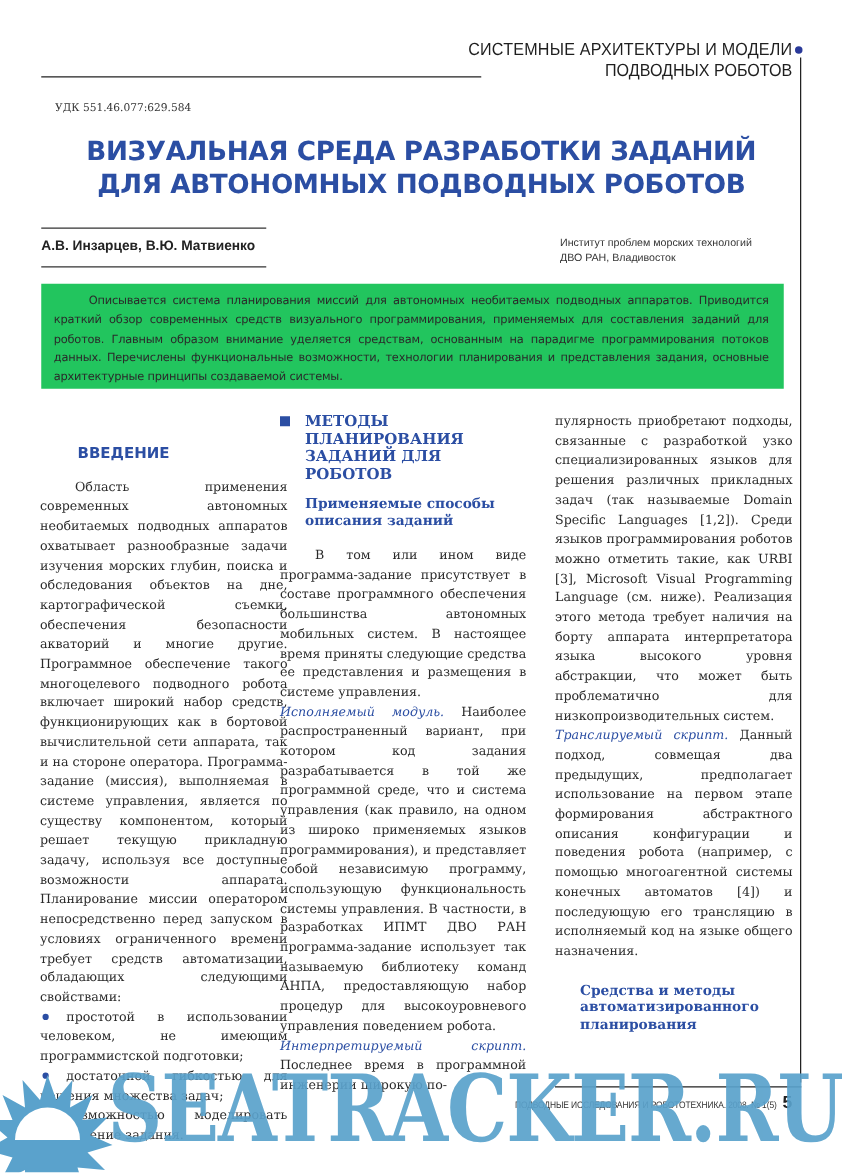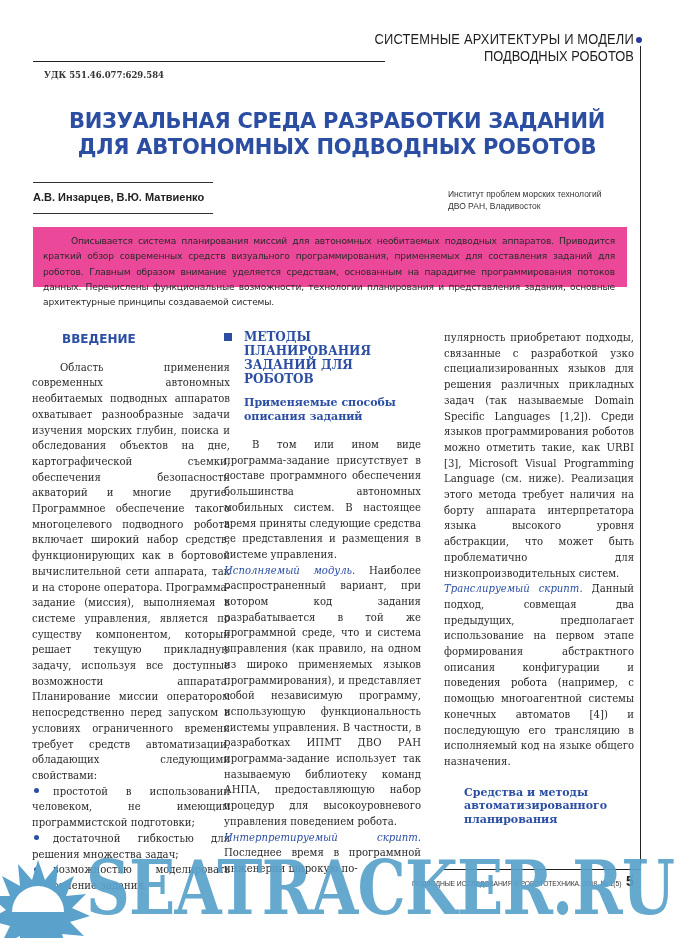--- a/index.html
+++ b/index.html
@@ -5,33 +5,33 @@
   html, body { margin:0; padding:0; background:#ffffff; }
   body { width:674px; height:938px; position:relative; overflow:hidden; font-family:"DejaVu Serif", serif; color:#2a2a2a; }
   .abs { position:absolute; }
 
   .hdr-line1 { right:40px; top:31px; font-family:"Liberation Sans", sans-serif; font-size:14px; letter-spacing:0.2px; color:#1e1e1e; white-space:nowrap; transform:scaleX(0.92); transform-origin:right center; }
   .hdr-line2 { right:40px; top:48px; font-family:"Liberation Sans", sans-serif; font-size:14px; color:#1e1e1e; white-space:nowrap; transform:scaleX(0.92); transform-origin:right center; }
   .hdr-dot { left:636px; top:37px; width:6px; height:6px; border-radius:50%; background:#2a3a9a; }
   .hdr-rule { left:33px; top:61px; width:352px; height:1px; background:#222; }
   .right-rule { left:640px; top:46px; width:1px; height:820px; background:#222; }
 
-  .udk { left:44px; top:70px; font-size:8.5px; font-weight:bold; color:#333; font-family:"DejaVu Serif", serif; }
+  .udk { left:44px; top:82px; font-size:8.5px; font-weight:normal; color:#333; font-family:"DejaVu Serif", serif; }
 
   .title { left:40px; top:108px; width:594px; text-align:center; font-family:"DejaVu Sans", sans-serif; font-weight:bold; font-size:21px; line-height:26px; color:#2b4ea3; letter-spacing:-0.3px; }
 
   .auth-rule-top { left:33px; top:182px; width:180px; height:1px; background:#333; }
   .auth-rule-bot { left:33px; top:213px; width:180px; height:1px; background:#333; }
   .authors { left:33px; top:191px; font-family:"Liberation Sans", sans-serif; font-weight:bold; font-size:11px; color:#222; }
   .affil { left:448px; top:188px; font-family:"Liberation Sans", sans-serif; font-size:8.5px; line-height:12px; color:#333; }
 
-  .abstract { left:33px; top:227px; width:594px; height:60px; background:#ec4899; box-sizing:border-box; padding:7px 12px 0 10px; font-family:"DejaVu Sans", sans-serif; font-size:9.1px; line-height:15.3px; color:#2a2a2a; text-align:justify; text-indent:28px; letter-spacing:-0.15px; }
+  .abstract { left:33px; top:227px; width:594px; height:84px; background:#22c55e; box-sizing:border-box; padding:7px 12px 0 10px; font-family:"DejaVu Sans", sans-serif; font-size:9.1px; line-height:15.3px; color:#2a2a2a; text-align:justify; text-indent:28px; letter-spacing:-0.15px; }
 
   .col { position:absolute; top:330px; font-family:"DejaVu Serif", serif; font-size:10.1px; line-height:15.7px; color:#2a2a2a; text-align:justify; }
-  .col1 { left:32px; width:198px; }
+  .col1 { left:32px; width:198px;margin-top:23px; }
   .col2 { left:224px; width:197px; }
   .col3 { left:444px; width:190px; top:330px; }
 
   .sec-h { font-family:"DejaVu Sans", sans-serif; font-weight:bold; color:#2b4ea3; font-size:12px; margin:2px 0 12px 30px; text-align:left; }
   .sec-h2 { font-family:"DejaVu Serif", serif; font-weight:bold; color:#2b4ea3; font-size:12px; line-height:14px; margin:0 0 10px 0; text-align:left; position:relative; padding-left:20px; }
   .sec-h2 .sq { position:absolute; left:0; top:3px; width:8px; height:8px; background:#2b4ea3; }
   .sub-h { font-family:"DejaVu Serif", serif; font-weight:bold; color:#2b4ea3; font-size:11px; line-height:13.5px; margin:0 0 14px 20px; text-align:left; }
   p { margin:0; }
   .indent { text-indent:28px; }
   .lead { font-style:italic; font-weight:normal; color:#2b4ea3; }

